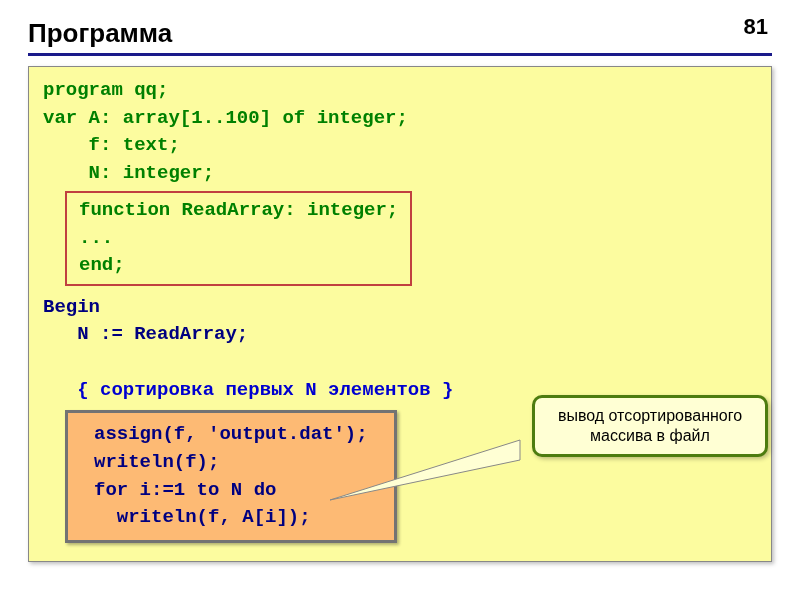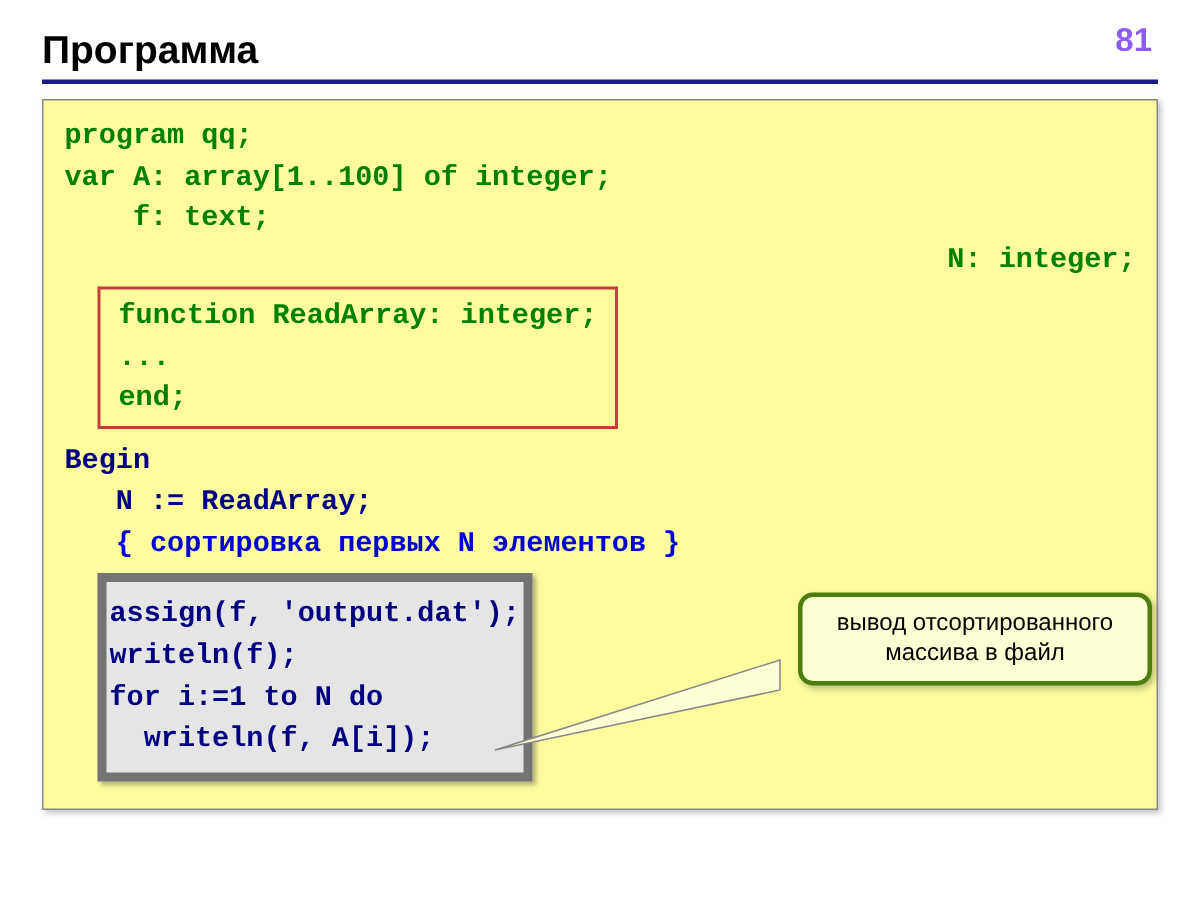--- a/index.html
+++ b/index.html
@@ -15,21 +15,21 @@
     padding: 18px 28px;
     position: relative;
     box-sizing: border-box;
   }
   .page-num {
     position: absolute;
     top: 14px;
     right: 32px;
     font-size: 22px;
     font-weight: bold;
-    color: #8b5cf6;
+    color: #000000;
   }
   .title {
     font-size: 26px;
     font-weight: bold;
     color: #000;
     margin: 0 0 0 0;
   }
   .rule {
     height: 3px;
     background: #1a1a8a;
@@ -41,34 +41,34 @@
     box-shadow: 2px 2px 4px rgba(0,0,0,0.25);
     padding: 10px 14px 12px 14px;
     font-family: Liberation Mono, monospace;
     font-size: 19px;
     font-weight: bold;
     color: #000080;
     line-height: 1.45;
     position: relative;
   }
   .green { color: #008000; }
-  .blue  { color: #0000d0; }
+  .blue  { color: #0000d0; margin-top: 28px; }
   .inset-func {
     background: #fcfc9f;
     border: 2px solid #c04040;
     border-radius: 0;
     padding: 4px 12px;
     margin: 4px 0 8px 22px;
     display: inline-block;
   }
   .inset-grey {
-    background: #e5e5e5;
-    border: 6px solid #737373;
+    background: #fdba74;
+    border: 3px solid #737373;
     box-shadow: 2px 2px 3px rgba(0,0,0,0.3);
-    padding: 8px 2px;
+    padding: 8px 26px;
     margin: 6px 0 6px 22px;
     display: inline-block;
     font-size: 19px;
   }
   .callout {
     position: absolute;
     right: 32px;
     top: 395px;
     width: 210px;
     background: #ffffd4;
@@ -95,21 +95,21 @@
 
 <div class="slide">
   <div class="page-num">81</div>
   <div class="title">Программа</div>
   <div class="rule"></div>
 
   <div class="codebox">
     <div class="green">program qq;</div>
     <div class="green">var A: array[1..100] of integer;</div>
     <div class="green" style="white-space:pre;">    f: text;</div>
-    <div class="green" style="white-space:pre;text-align:right;">    N: integer;</div>
+    <div class="green" style="white-space:pre;">    N: integer;</div>
 
     <div class="inset-func">
       <div class="green">function ReadArray: integer;</div>
       <div class="green">...</div>
       <div class="green">end;</div>
     </div>
 
     <div>Begin</div>
     <div style="white-space:pre;">   N := ReadArray;</div>
     <div class="blue" style="white-space:pre;">   { сортировка первых N элементов }</div>

